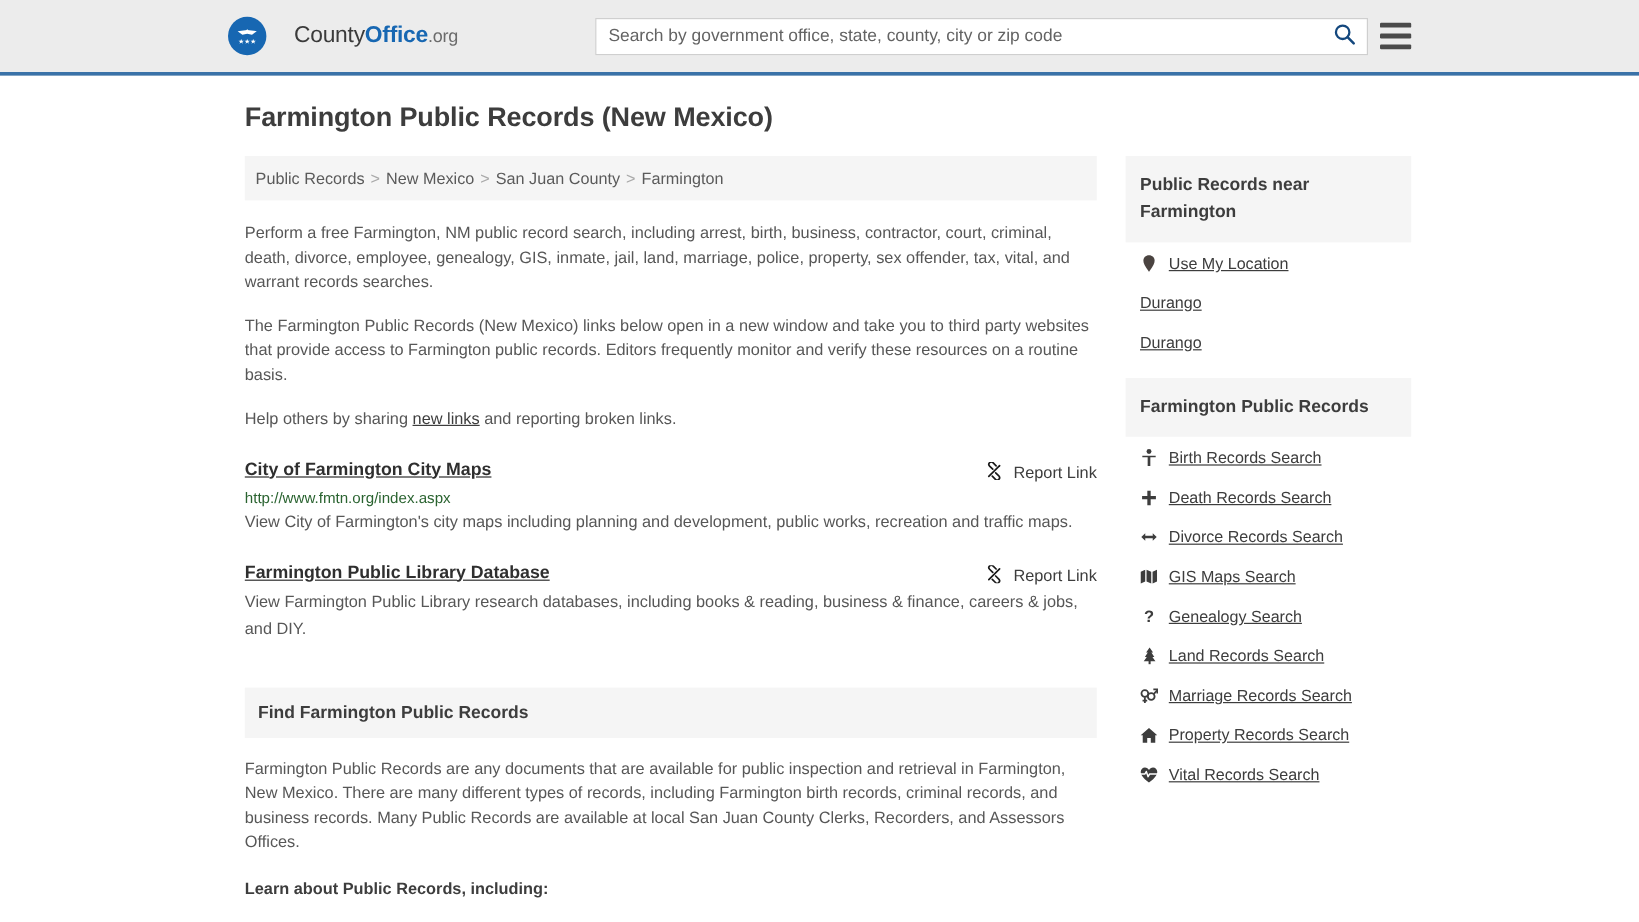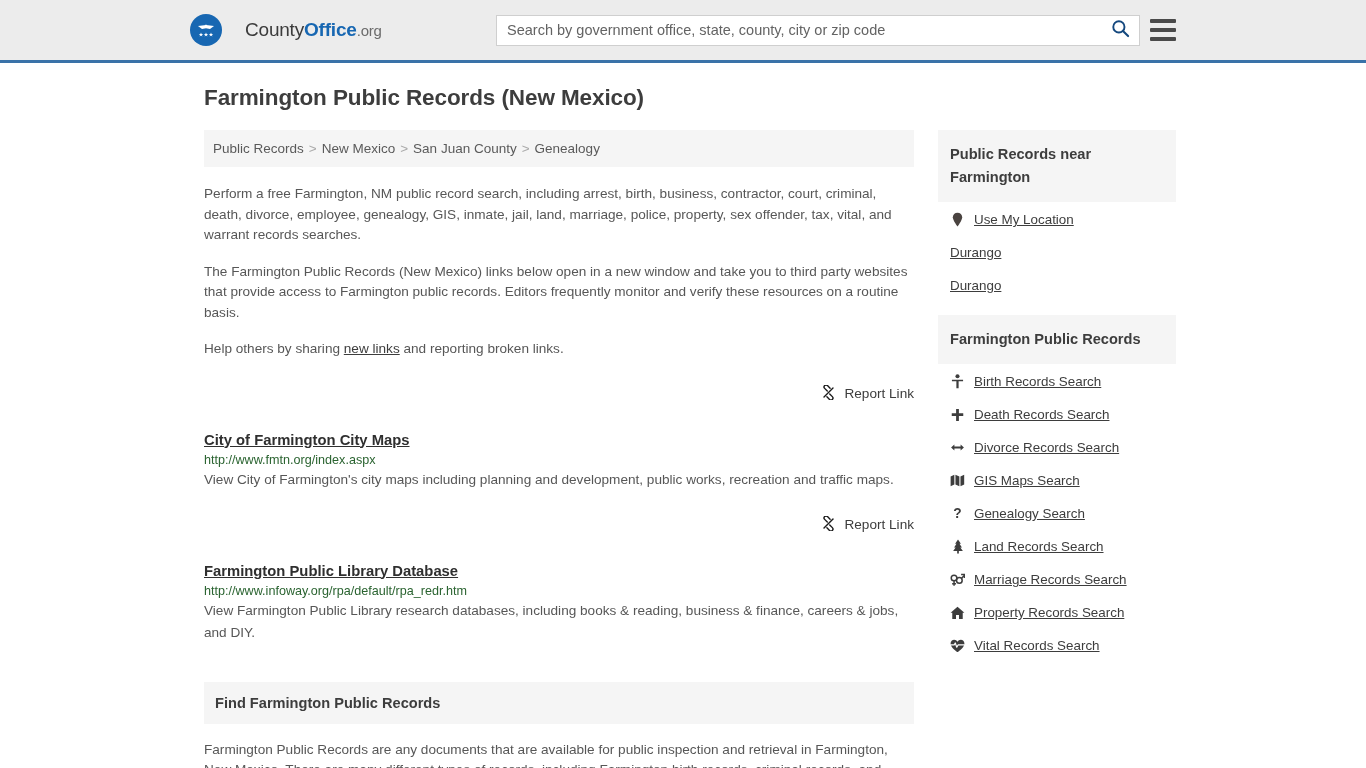--- a/index.html
+++ b/index.html
@@ -127,21 +127,20 @@
     display: flex;
     align-items: flex-start;
     justify-content: space-between;
   }
   .listing-title {
     font-size: 14.8px;
     font-weight: bold;
     color: #2f2f2f;
     text-decoration: underline;
     cursor: pointer;
-    margin-top: 48px;
   }
   .report-link {
     display: flex; align-items: center; gap: 8px;
     font-size: 13.6px;
     color: #3d3d3d;
     cursor: pointer;
     white-space: nowrap;
     padding-top: 1px;
   }
   .listing-url {
@@ -248,21 +247,21 @@
 </div>
 
 <div class="page">
   <h1 class="page-title">Farmington Public Records (New Mexico)</h1>
 
   <div class="cols">
 
     <div class="main-col">
 
       <div class="breadcrumb">
-        <a>Public Records</a><span class="sep">&gt;</span><a>New Mexico</a><span class="sep">&gt;</span><a>San Juan County</a><span class="sep">&gt;</span><a>Genealogy</a>
+        <a>Public Records</a><span class="sep">&gt;</span><a>New Mexico</a><span class="sep">&gt;</span><a>San Juan County</a><span class="sep">&gt;</span><a>Farmington</a>
       </div>
 
       <div class="intro">
         <p>Perform a free Farmington, NM public record search, including arrest, birth, business, contractor, court, criminal, death, divorce, employee, genealogy, GIS, inmate, jail, land, marriage, police, property, sex offender, tax, vital, and warrant records searches.</p>
         <p>The Farmington Public Records (New Mexico) links below open in a new window and take you to third party websites that provide access to Farmington public records. Editors frequently monitor and verify these resources on a routine basis.</p>
         <p><span>Help others by sharing </span><a>new links</a><span> and reporting broken links.</span></p>
       </div>
 
       <div class="listing">
         <div class="listing-head">
@@ -289,21 +288,20 @@
             <span>
               <svg width="15" height="15" viewBox="0 0 16 16" aria-hidden="true">
                 <path d="M6.7 6.4 L3.9 3.6 a2.1 2.1 0 1 1 3-3 L9.7 3.4" fill="none" stroke="#1a1a1a" stroke-width="1.5" stroke-linecap="round"></path>
                 <path d="M9.3 9.6 L12.1 12.4 a2.1 2.1 0 1 1 -3 3 L6.3 12.6" fill="none" stroke="#1a1a1a" stroke-width="1.5" stroke-linecap="round"></path>
                 <line x1="3.2" y1="12.8" x2="12.8" y2="3.2" stroke="#1a1a1a" stroke-width="1.5" stroke-linecap="round"></line>
               </svg>
             </span>
             <span>Report Link</span>
           </span>
         </div>
-        <div class="listing-url">http://www.infoway.org/rpa/default/rpa_redr.htm</div>
         <div class="listing-desc">View Farmington Public Library research databases, including books &amp; reading, business &amp; finance, careers &amp; jobs, and DIY.</div>
       </div>
 
       <div class="find-block">
         <div class="find-head">Find Farmington Public Records</div>
         <div class="find-body">
           <p>Farmington Public Records are any documents that are available for public inspection and retrieval in Farmington, New Mexico. There are many different types of records, including Farmington birth records, criminal records, and business records. Many Public Records are available at local San Juan County Clerks, Recorders, and Assessors Offices.</p>
           <p class="bold">Learn about Public Records, including:</p>
         </div>
       </div>

